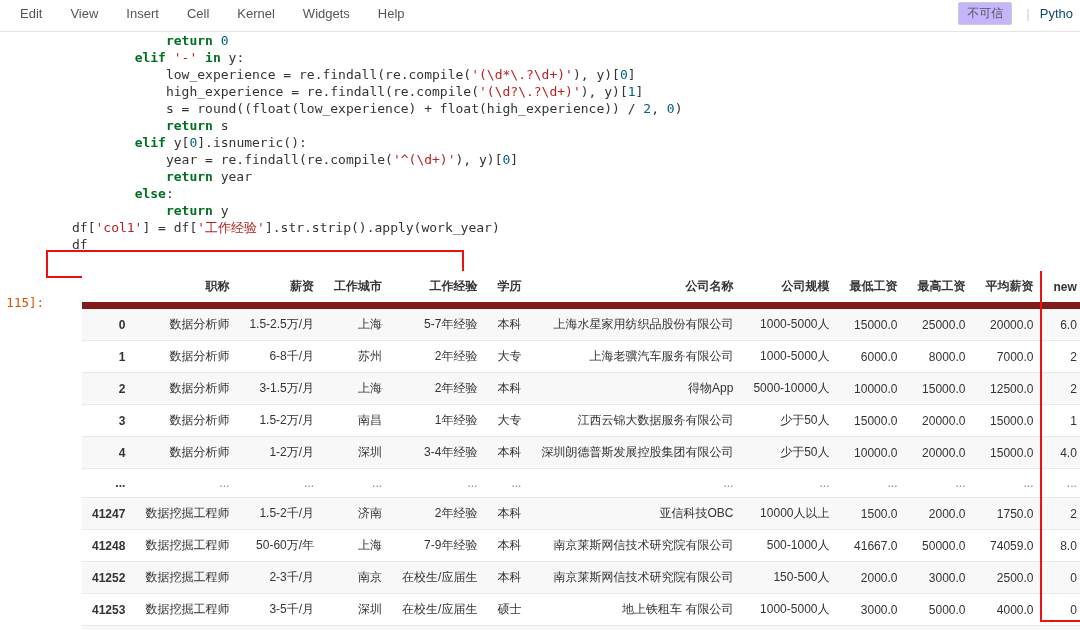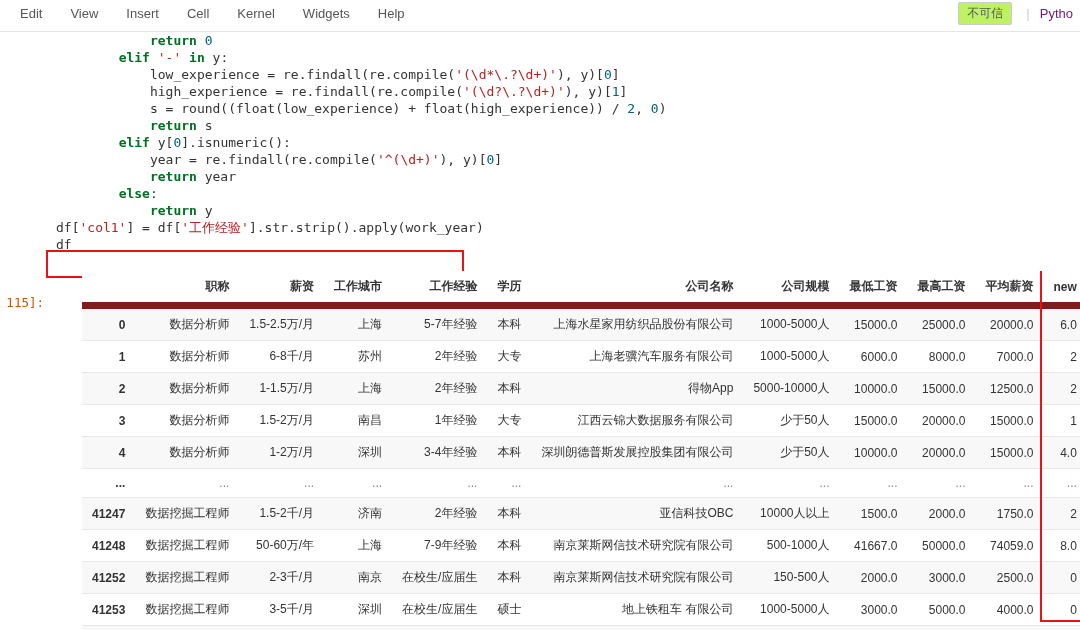--- a/index.html
+++ b/index.html
@@ -24,25 +24,25 @@
     cursor: default;
   }
   .menubar .spacer { flex: 1; }
   .trust-btn {
     border: 1px solid #ccc;
     border-radius: 2px;
     padding: 2px 8px;
     font-size: 12px;
     color: #555;
     margin-right: 14px;
-    background: #bef264;
+    background: #c4b5fd;
     text-align: center;
   }
   .kernel-lang {
-    color: #701a75;
+    color: #0c4a6e;
     font-size: 13px;
     padding-right: 1px;
     overflow: hidden;
     white-space: nowrap;
   }
   .notebook-area {
     position: relative;
     padding-left: 50px;
     padding-top: 0;
   }
@@ -50,21 +50,21 @@
     position: absolute;
     left: -36px;
     top: 263px;
     color: #d35400;
     font-family: "DejaVu Sans Mono","Menlo",monospace;
     font-size: 12.5px;
     text-align: right;
     width: 80px;
   }
   .code-cell {
-    margin-left: 0;
+    margin-left: 16px;
     background: #fff;
     padding: 0 6px 2px 6px;
     font-family: "DejaVu Sans Mono","Menlo",Consolas,monospace;
     font-size: 13px;
     line-height: 17px;
     white-space: pre;
     position: relative;
     overflow: hidden;
   }
   .kw { color: #007020; font-weight: bold; }
@@ -197,21 +197,21 @@
             <td>上海老骥汽车服务有限公司</td>
             <td>1000-5000人</td>
             <td>6000.0</td>
             <td>8000.0</td>
             <td>7000.0</td>
             <td>2</td>
           </tr>
           <tr>
             <th class="idx">2</th>
             <td>数据分析师</td>
-            <td>1-1.5万/月</td>
+            <td>3-1.5万/月</td>
             <td>上海</td>
             <td>2年经验</td>
             <td>本科</td>
             <td>得物App</td>
             <td>5000-10000人</td>
             <td>10000.0</td>
             <td>15000.0</td>
             <td>12500.0</td>
             <td>2</td>
           </tr>

